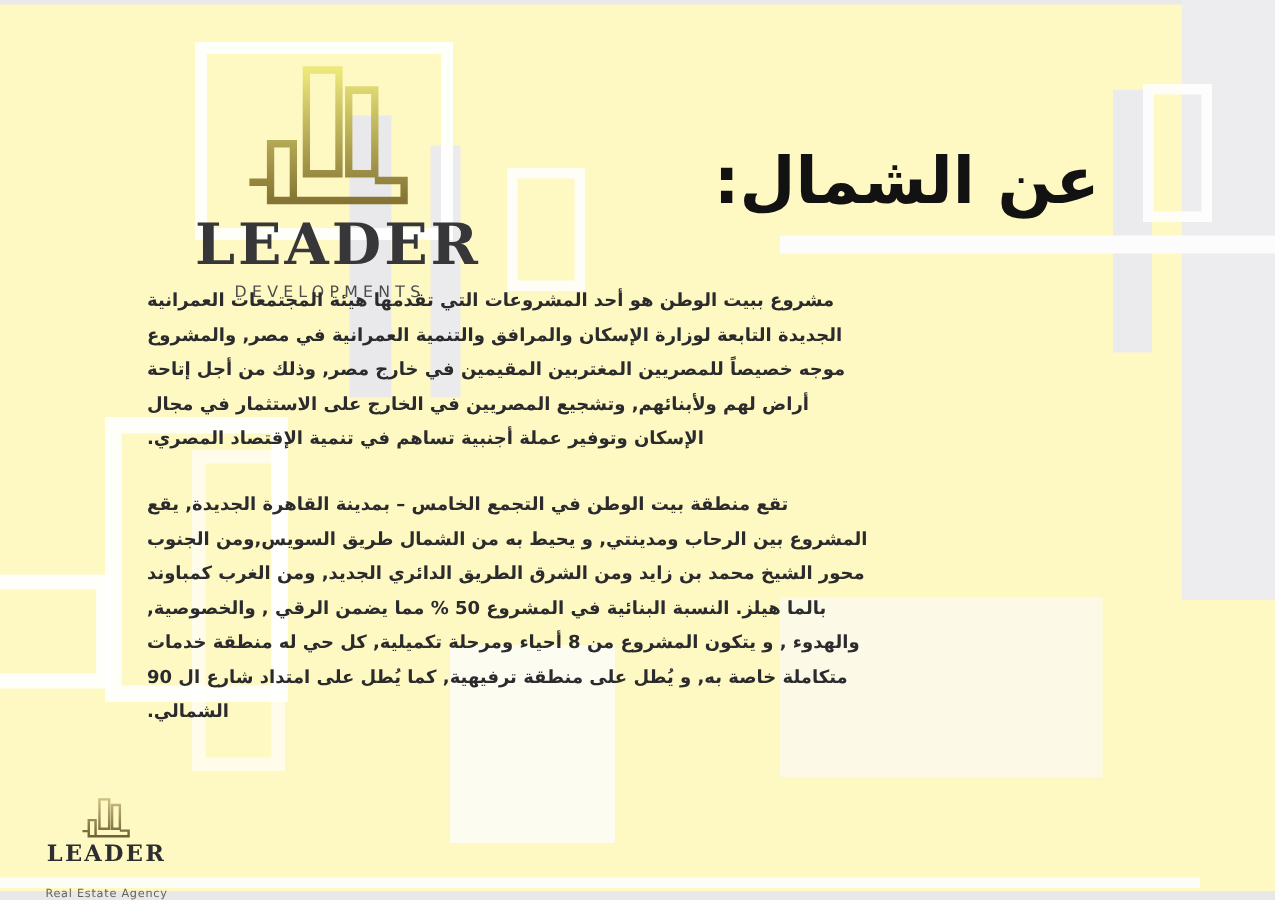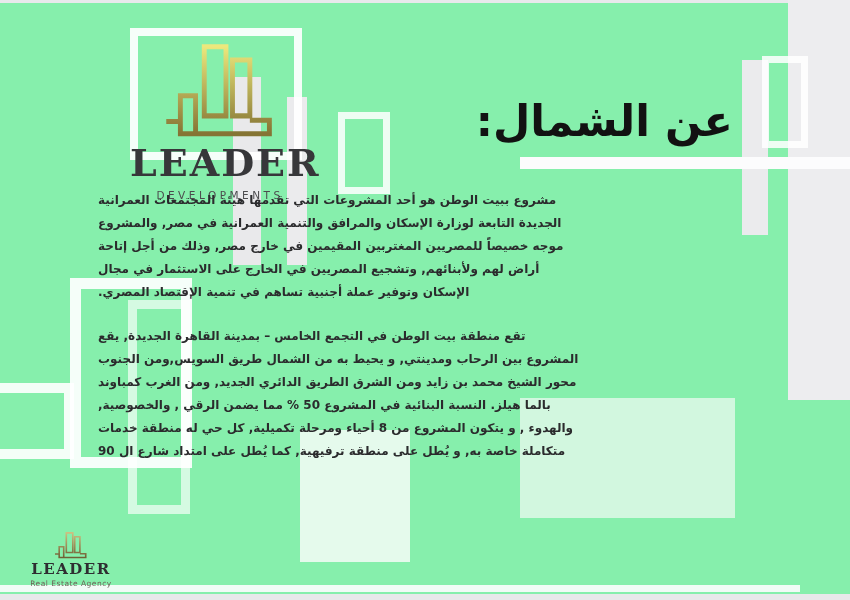--- a/index.html
+++ b/index.html
@@ -1,19 +1,19 @@
 <!DOCTYPE html>
 <html lang="ar"><head>
 <meta charset="utf-8">
 <style>
   html,body{margin:0;padding:0;}
   .page{
     position:relative;
     width:850px;height:600px;
-    background:#86efac;
+    background:#fef9c3;
     overflow:hidden;
     font-family:"DejaVu Sans", sans-serif;
   }
   
   .decor{position:absolute;z-index:0;}
   .d-rectA{left:130px;top:28px;width:156px;height:116px;border:8px solid rgba(255,255,255,.92);}
   .d-rectB{left:338px;top:112px;width:38px;height:68px;border:7px solid rgba(255,255,255,.85);}
   .d-rectC{left:762px;top:56px;width:32px;height:78px;border:7px solid rgba(255,255,255,.85);}
   .d-rectD{left:70px;top:278px;width:100px;height:168px;border:11px solid rgba(255,255,255,.92);}
   .d-rectE{left:-38px;top:383px;width:92px;height:56px;border:10px solid rgba(255,255,255,.9);}
@@ -60,21 +60,21 @@
   .body-text .last-line{padding-left:0;padding-right:85px;}
 
   
   .logo-bottom{position:absolute;left:18px;top:531px;width:106px;z-index:1;text-align:center;}
   .logo-bottom .icon{width:34px;height:30px;display:block;margin:0 auto;}
   .logo-bottom .brand-name{
     font-family:"DejaVu Serif", serif;font-weight:bold;
     font-size:15px;line-height:1.1;letter-spacing:1.5px;color:#2e2e31;
   }
   .logo-bottom .brand-tagline{
-    font-size:7.5px;letter-spacing:.5px;color:#6b6256;margin-top:1px;
+    font-size:7.5px;letter-spacing:.5px;color:#6b6256;margin-top:13px;
   }
 </style>
 </head>
 <body>
 
 <div class="page">
 
   <div class="decor d-topEdge"></div>
   <div class="decor d-colI"></div>
   <div class="decor d-barG"></div>
@@ -113,20 +113,21 @@
 الجديدة التابعة لوزارة الإسكان والمرافق والتنمية العمرانية في مصر, والمشروع
 موجه خصيصاً للمصريين المغتربين المقيمين في خارج مصر, وذلك من أجل إتاحة
 أراض لهم ولأبنائهم, وتشجيع المصريين في الخارج على الاستثمار في مجال
 الإسكان وتوفير عملة أجنبية تساهم في تنمية الإقتصاد المصري.</p>
     <p class="para2">تقع منطقة بيت الوطن في التجمع الخامس – بمدينة القاهرة الجديدة, يقع
 المشروع بين الرحاب ومدينتي, و يحيط به من الشمال طريق السويس,ومن الجنوب
 محور الشيخ محمد بن زايد ومن الشرق الطريق الدائري الجديد, ومن الغرب كمباوند
 بالما هيلز. النسبة البنائية في المشروع 50 % مما يضمن الرقي , والخصوصية,
 والهدوء , و يتكون المشروع من 8 أحياء ومرحلة تكميلية, كل حي له منطقة خدمات
 متكاملة خاصة به, و يُطل على منطقة ترفيهية, كما يُطل على امتداد شارع ال 90</p>
+    <p class="last-line">الشمالي.</p>
   </div>
 
   <div class="logo-bottom">
     <svg class="icon" viewBox="0 0 105 95" preserveAspectRatio="none">
       <defs>
         <linearGradient id="gold2" x1="0" y1="0" x2="0" y2="1">
           <stop offset="0" stop-color="#cdbf80"></stop>
           <stop offset="1" stop-color="#6f6136"></stop>
         </linearGradient>
       </defs>

